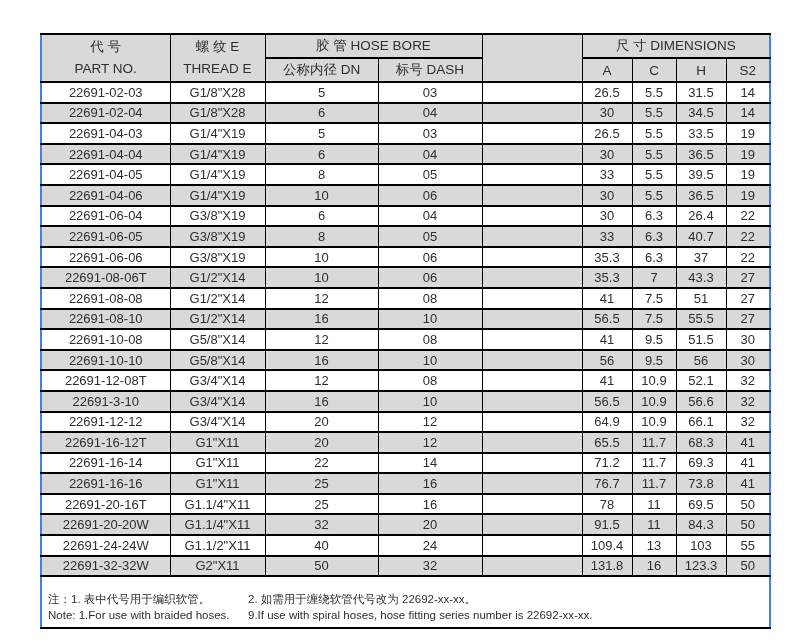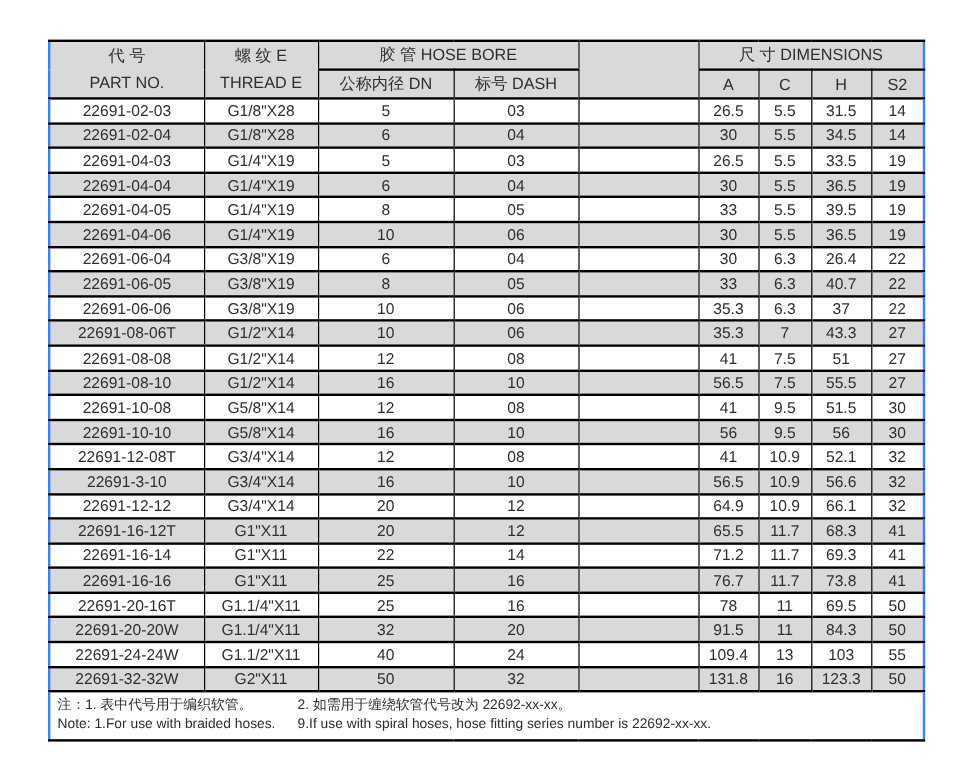--- a/index.html
+++ b/index.html
@@ -41,21 +41,21 @@
     font-size: 13.5px;
   }
   .spec thead tr { height: 24px; }
   .hdr-2line div { line-height: 22px; }
   .spec tbody tr { height: 20.6px; }
   .spec tbody td { font-size: 13px; background: #ffffff; }
   .spec tbody tr.alt td { background: #d9d9d9; }
   .spec tfoot td {
     background: #ffffff;
     text-align: left;
-    padding: 3px 6px 4px 6px;
+    padding: 14px 6px 4px 6px;
     height: 38px;
     vertical-align: middle;
   }
   .note-line {
     display: grid;
     grid-template-columns: 200px 1fr;
     font-size: 11.5px;
     line-height: 16px;
     color: #2e2e2e;
     white-space: nowrap;

